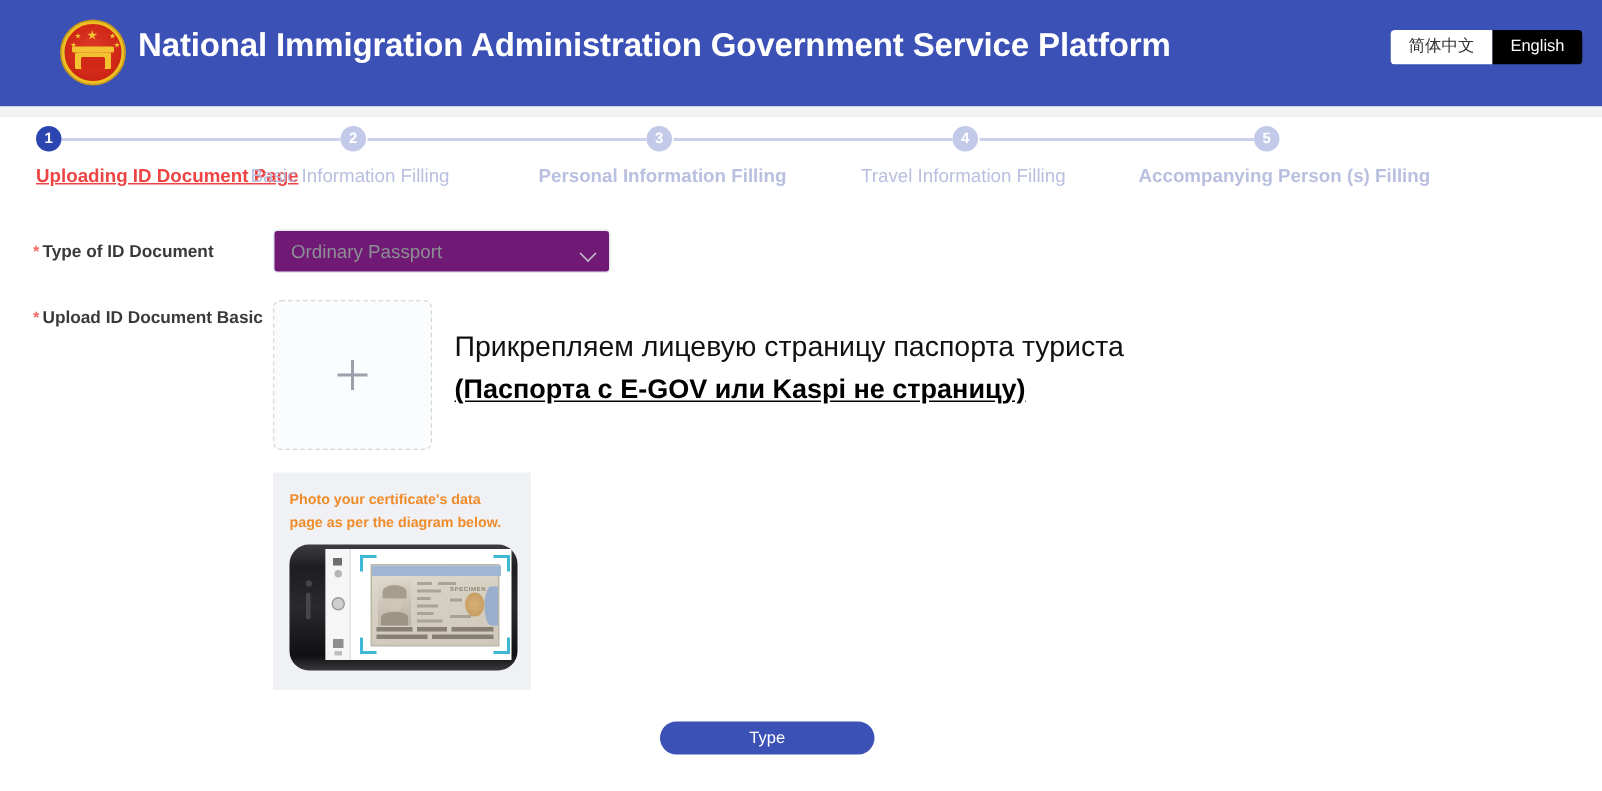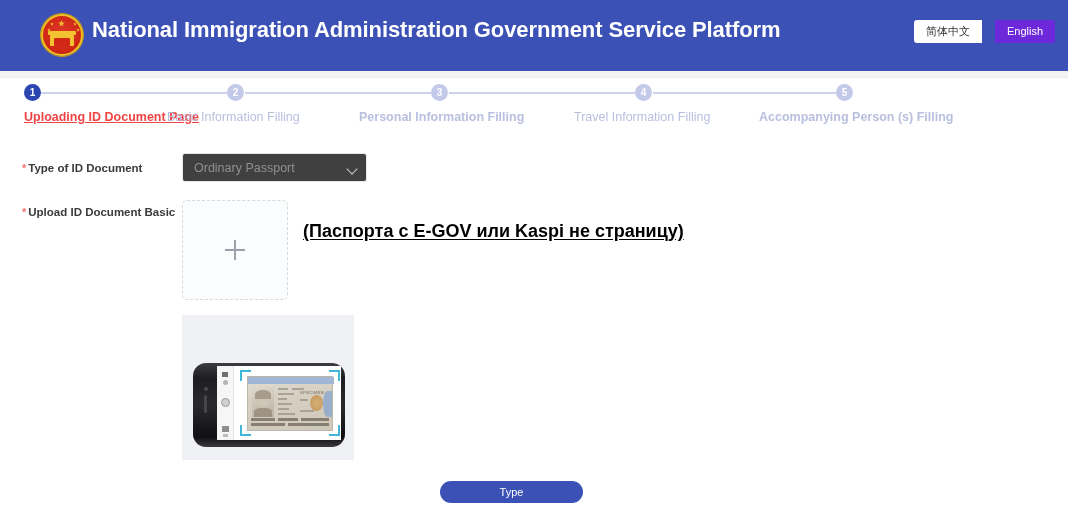--- a/index.html
+++ b/index.html
@@ -91,33 +91,32 @@
   }
 
   .lang-toggle {
     position: absolute;
     right: 13px;
     top: 20px;
     display: flex;
     border-radius: 3px;
     overflow: hidden;
     height: 23px;
-    gap: 13px;
   }
   .lang-btn {
     font-size: 11px;
     padding: 0 12px;
     display: flex;
     align-items: center;
     justify-content: center;
     cursor: pointer;
     line-height: 1;
   }
   .lang-btn.inactive { background: #ffffff; color: #333333; }
-  .lang-btn.active { background: #6d28d9; color: #ffffff; }
+  .lang-btn.active { background: #000000; color: #ffffff; }
 
   
   .strip {
     position: absolute;
     left: 0; top: 71px;
     width: 1068px; height: 7px;
     background: #f3f3f3;
     border-bottom: 1px solid #eeeeee;
   }
 
@@ -175,25 +174,25 @@
   .req {
     color: #f56c6c;
     font-size: 11px;
     margin-right: 2px;
   }
 
   .select-box {
     position: absolute;
     left: 182px;
     top: 153px;
-    width: 185px;
+    width: 225px;
     height: 29px;
     border: 1px solid #e4e7ed;
     border-radius: 3px;
-    background: #404040;
+    background: #701a75;
     cursor: pointer;
   }
   .select-value {
     position: absolute;
     left: 11px;
     top: 7px;
     font-size: 12.5px;
     color: #8d8f94;
   }
   .chev {
@@ -513,25 +512,27 @@
 
 <div class="field-label" style="left:22px; top:206px;">
   <span class="req">*</span><span>Upload ID Document Basic</span>
 </div>
 
 <div class="upload-box">
   <div class="plus"></div>
 </div>
 
 <div class="ann">
+  <div class="ann-line1">Прикрепляем лицевую страницу паспорта туриста</div>
   <div class="ann-line2">(Паспорта с E-GOV или Kaspi не страницу)</div>
 </div>
 
 <div class="instr">
 
+  <div class="instr-text">Photo your certificate's data page as per the diagram below.</div>
 
   <div class="phone-wrap">
     <div class="phone-body"></div>
     <div class="phone-cam"></div>
     <div class="phone-speaker"></div>
 
     <div class="phone-screen">
 
       <div class="cam-ui">
         <i class="d1"></i>

